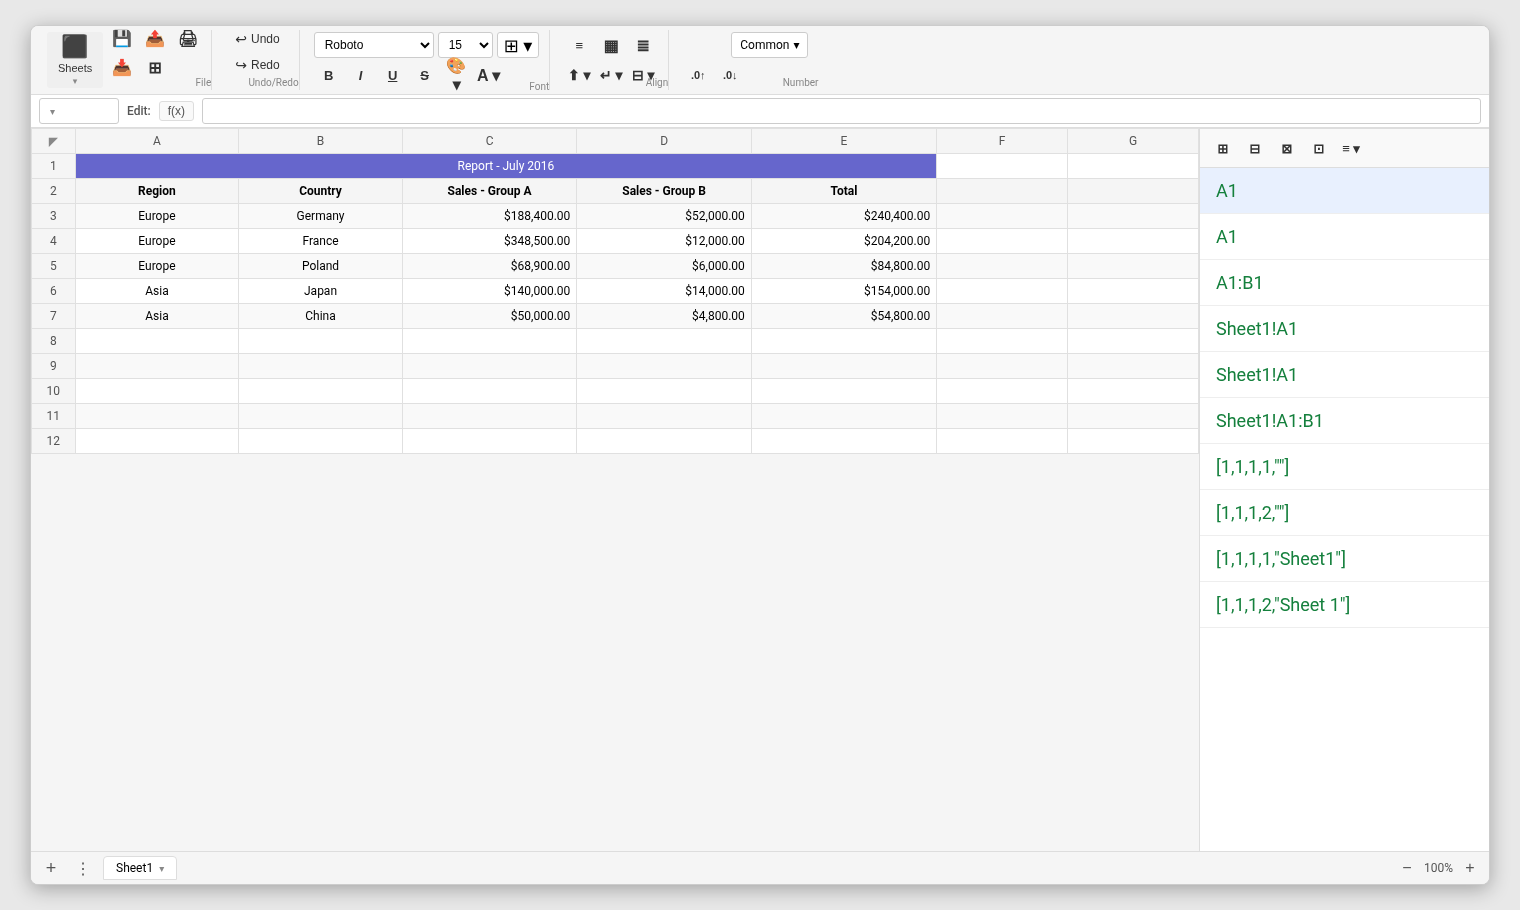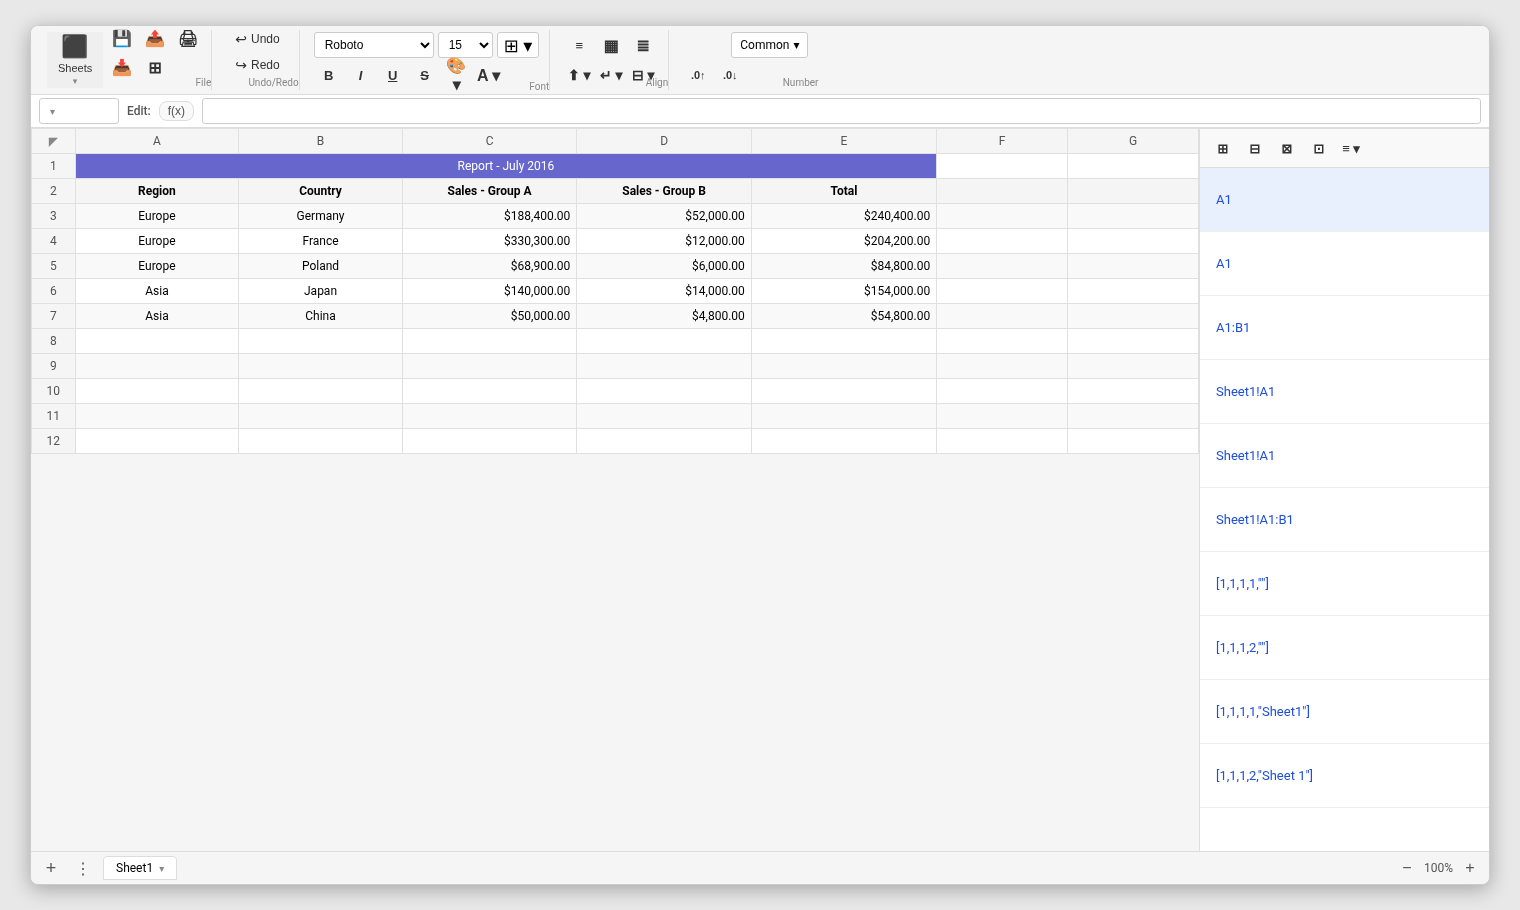--- a/index.html
+++ b/index.html
@@ -129,21 +129,21 @@
     .formula-label {
       font-size: 12px;
       color: #555;
       font-weight: 500;
     }
     .formula-fx {
       font-size: 12px;
       color: #555;
       padding: 2px 8px;
       border: 1px solid #ddd;
-      border-radius: 8px;
+      border-radius: 3px;
       background: #f9f9f9;
       cursor: pointer;
     }
     .formula-input {
       flex: 1;
       height: 26px;
       border: 1px solid #ccc;
       border-radius: 3px;
       padding: 2px 6px;
       font-size: 12px;
@@ -290,24 +290,24 @@
       width: 290px;
       background: white;
       border-left: 1px solid #ddd;
       border-top: 1px solid #ddd;
       display: flex;
       flex-direction: column;
       overflow-y: auto;
       flex-shrink: 0;
     }
     .dropdown-item {
-      padding: 24px 16px;
+      padding: 12px 16px;
       border-bottom: 1px solid #eee;
-      font-size: 13px;
-      color: #1d4ed8;
+      font-size: 18px;
+      color: #15803d;
       cursor: pointer;
       background: white;
     }
     .dropdown-item-active {
       background: #e8f0fe;
     }
     .sheets-btn {
       display: flex;
       flex-direction: column;
       align-items: center;
@@ -494,21 +494,21 @@
               <td class="cell cell-right cell-alt">$188,400.00</td>
               <td class="cell cell-right cell-alt">$52,000.00</td>
               <td class="cell cell-right cell-alt">$240,400.00</td>
               <td class="cell cell-alt"></td>
               <td class="cell cell-alt"></td>
             </tr>
             <tr>
               <th class="row-header">4</th>
               <td class="cell cell-center">Europe</td>
               <td class="cell cell-center">France</td>
-              <td class="cell cell-right">$330,300.00</td>
+              <td class="cell cell-right">$348,500.00</td>
               <td class="cell cell-right">$12,000.00</td>
               <td class="cell cell-right">$204,200.00</td>
               <td class="cell"></td>
               <td class="cell"></td>
             </tr>
             <tr>
               <th class="row-header">5</th>
               <td class="cell cell-center cell-alt">Europe</td>
               <td class="cell cell-center cell-alt">Poland</td>
               <td class="cell cell-right cell-alt">$68,900.00</td>

